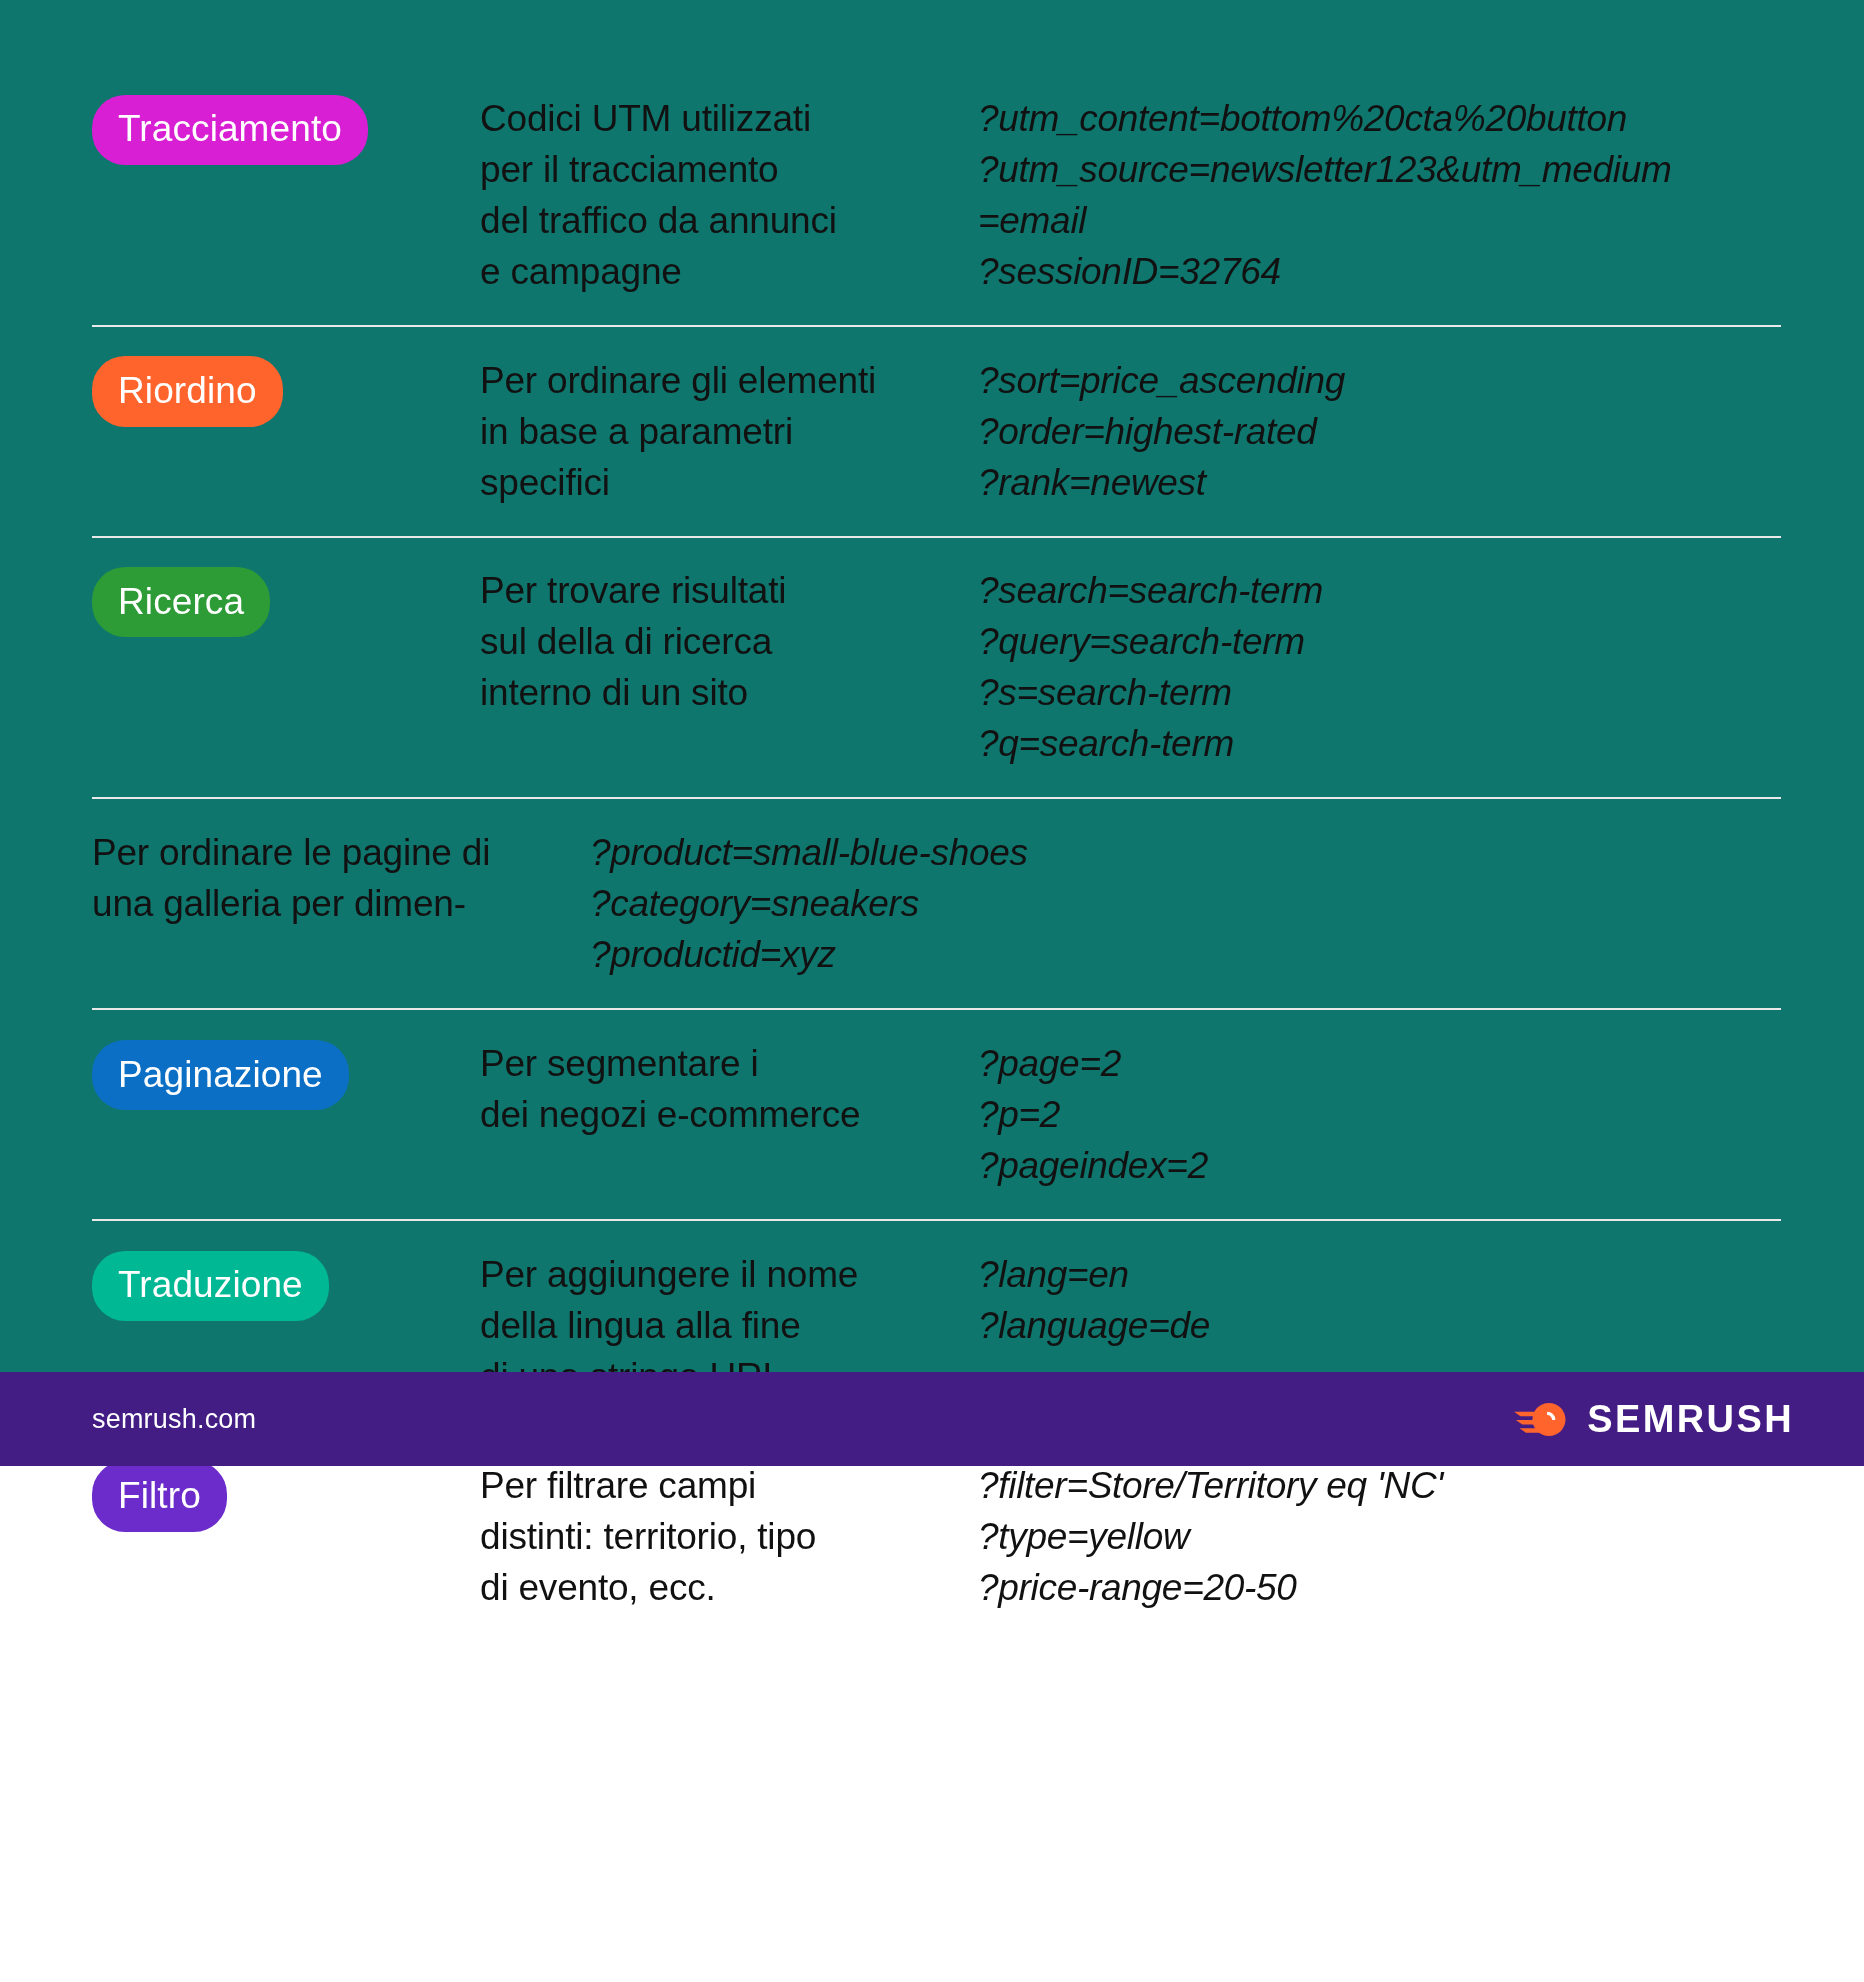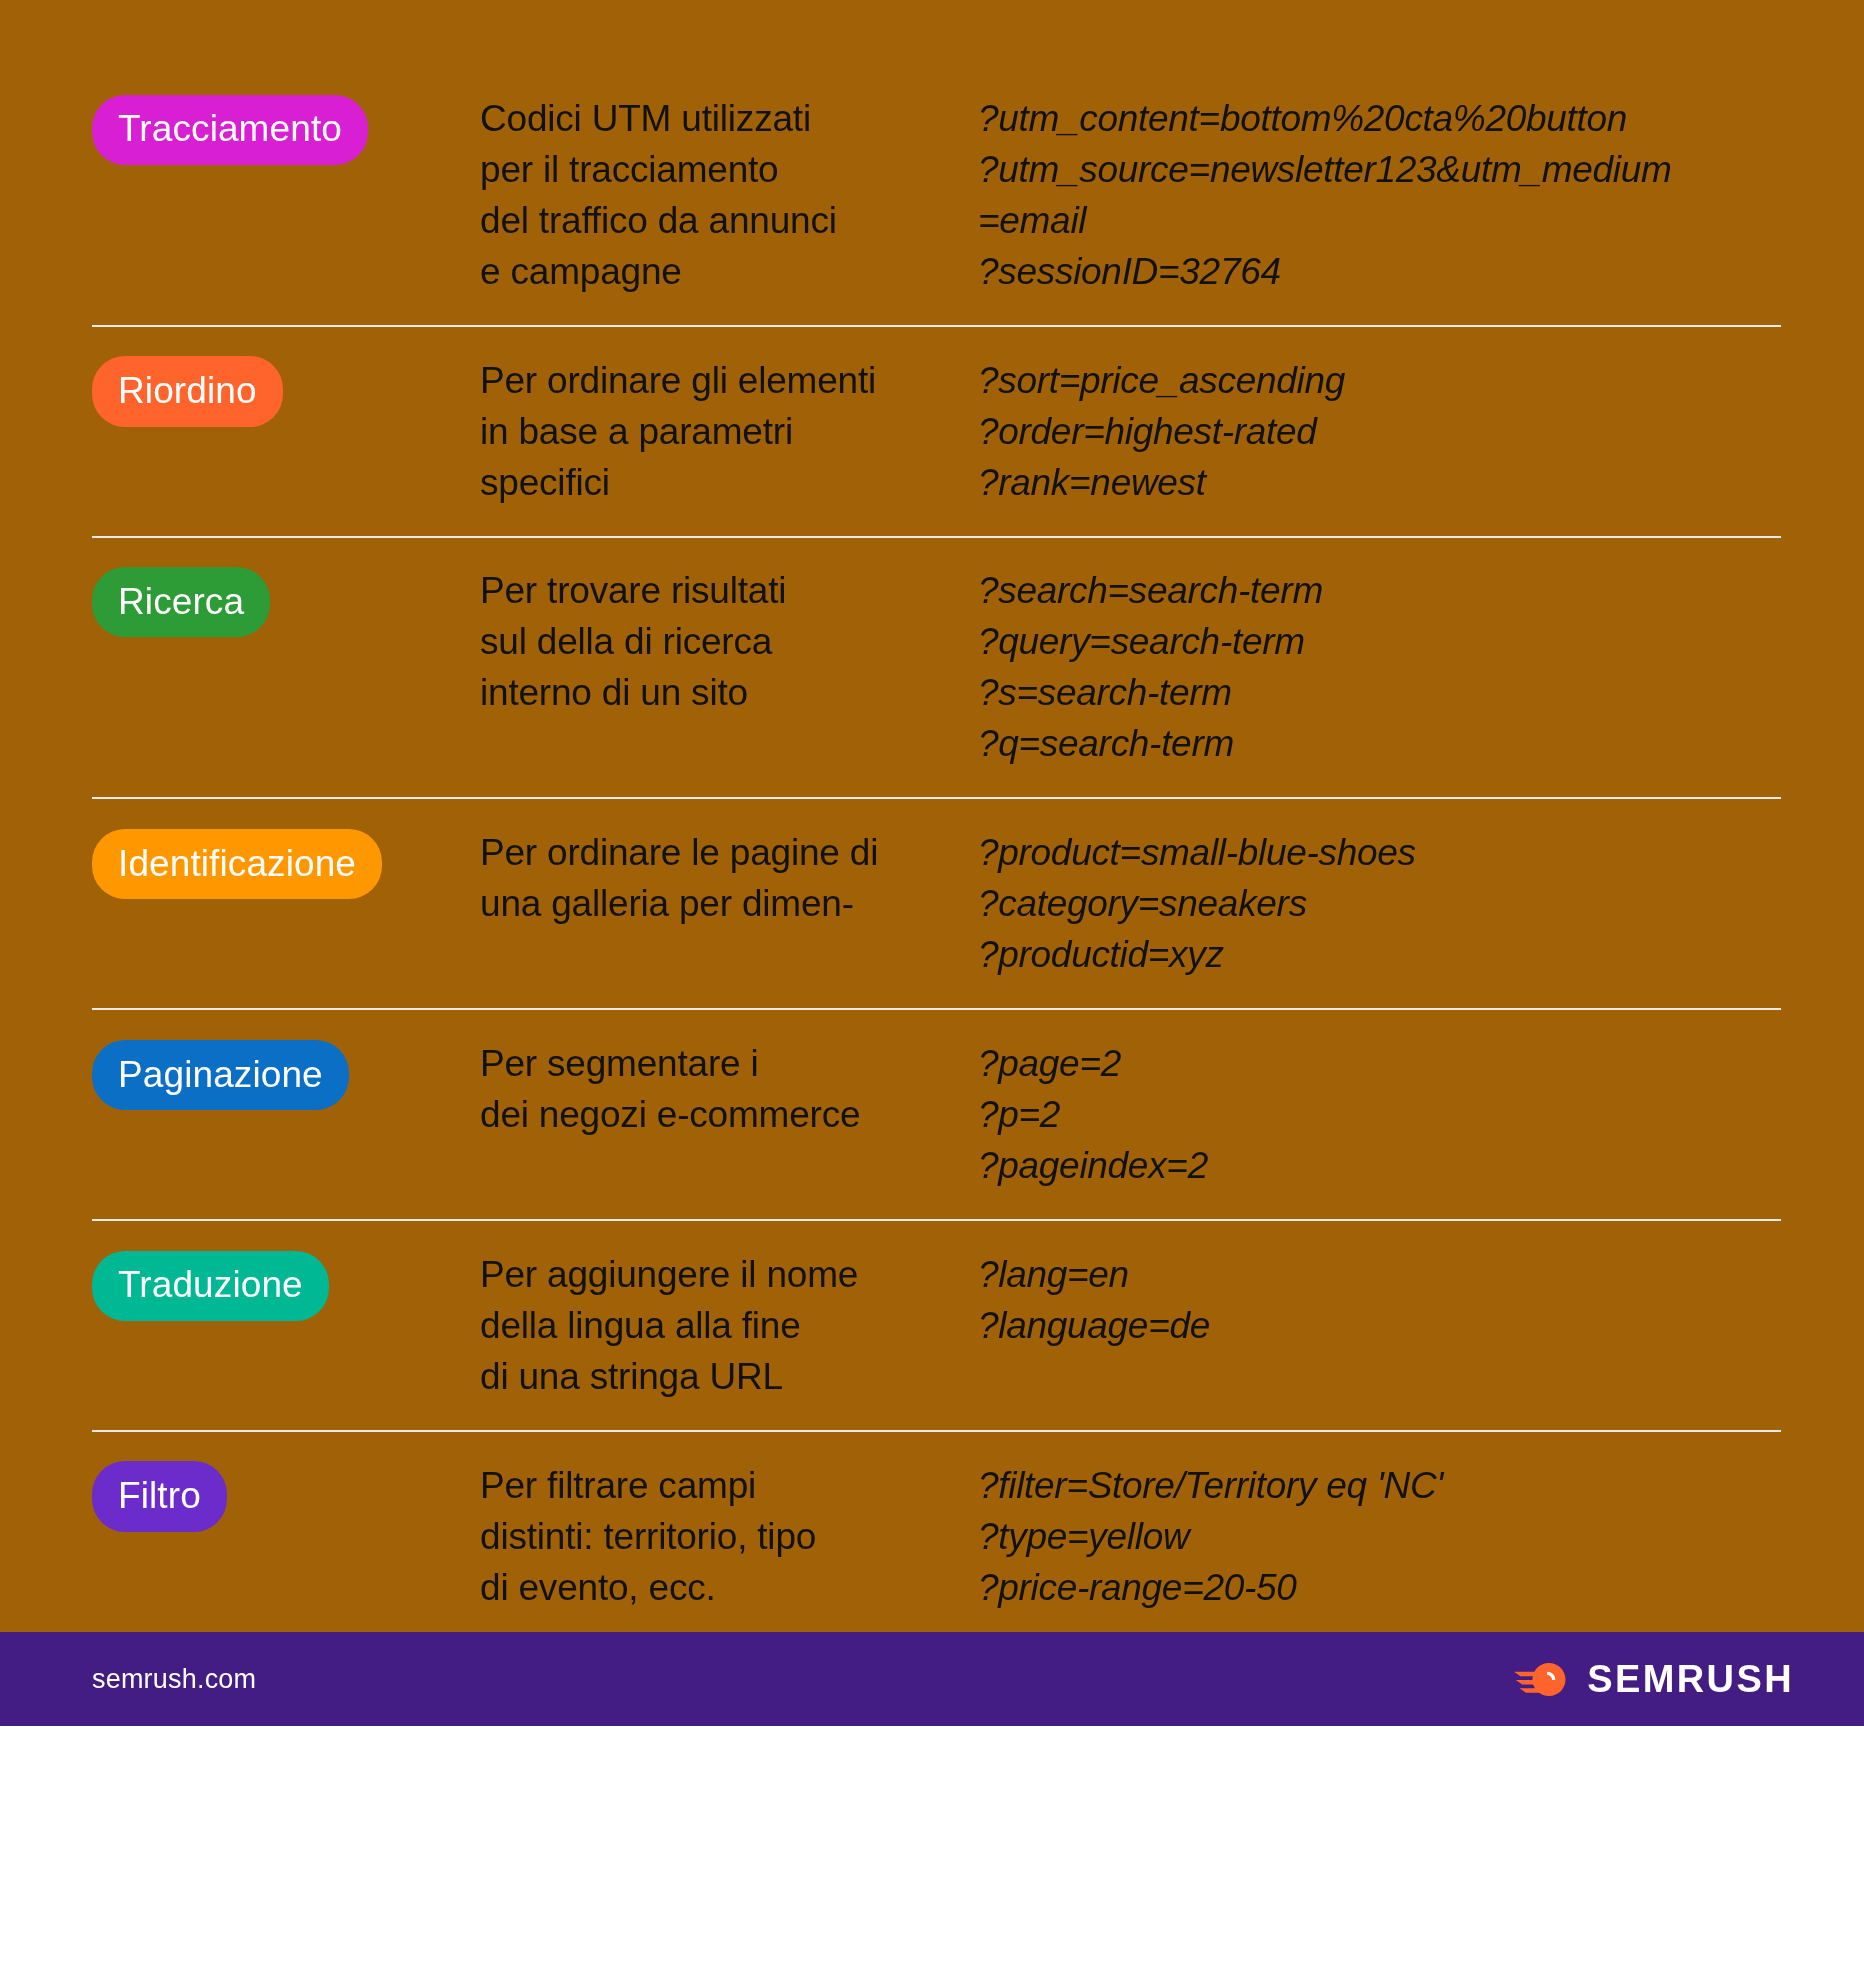--- a/index.html
+++ b/index.html
@@ -9,22 +9,22 @@
   body {
     width: 1864px;
     height: 1982px;
     background: #ffffff;
     font-family: "Liberation Sans", sans-serif;
     overflow: hidden;
   }
   .page {
     position: relative;
     width: 1864px;
-    height: 1726px;
-    background: #a16207;
+    height: 1466px;
+    background: #0f766e;
     box-sizing: border-box;
   }
   .table {
     position: absolute;
     top: 65px;
     left: 92px;
     width: 1689px;
   }
   .row {
     display: flex;
@@ -165,21 +165,20 @@
           <div class="col-params">
             <div class="param-line">?search=search-term</div>
             <div class="param-line">?query=search-term</div>
             <div class="param-line">?s=search-term</div>
             <div class="param-line">?q=search-term</div>
           </div>
         </div>
       </div>
       <div class="row">
         <div class="row-inner">
-          <div class="col-tag"><span class="pill" style="background-color: rgb(255, 152, 0);">Identificazione</span></div>
           <div class="col-desc">
             <div class="desc-line">Per ordinare le pagine di</div>
             <div class="desc-line">una galleria per dimen-</div>
           </div>
           <div class="col-params">
             <div class="param-line">?product=small-blue-shoes</div>
             <div class="param-line">?category=sneakers</div>
             <div class="param-line">?productid=xyz</div>
           </div>
         </div>

